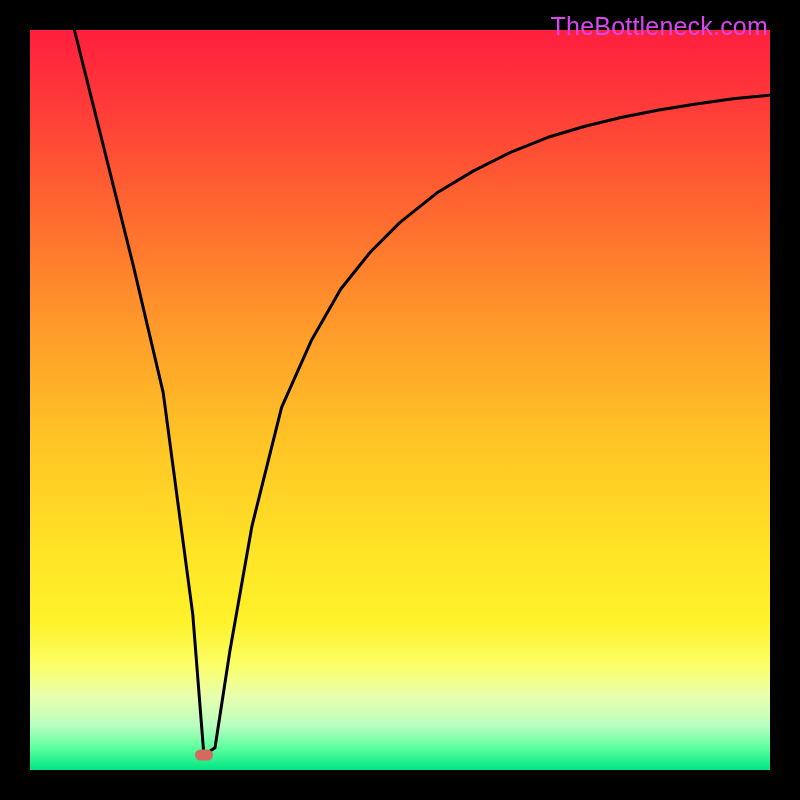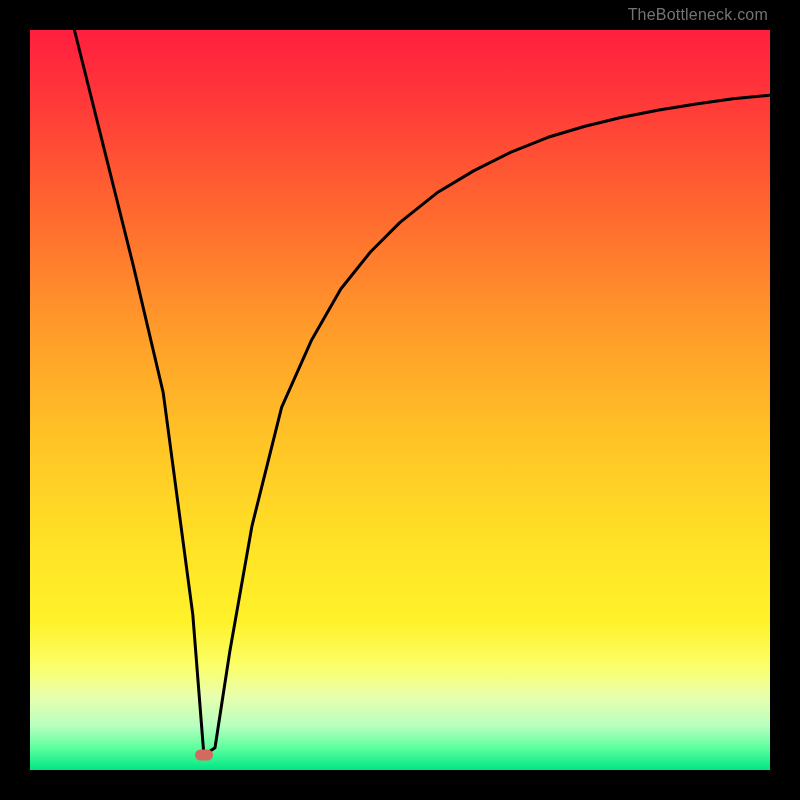--- a/index.html
+++ b/index.html
@@ -21,24 +21,24 @@
   }
   .plot-area {
     position: absolute;
     left: 0;
     top: 0;
     width: 740px;
     height: 740px;
   }
   .watermark {
     position: absolute;
-    top: 6px;
+    top: 12px;
     right: 32px;
-    color: #737373;
-    font-size: 16px;
+    color: #d946ef;
+    font-size: 25px;
     font-weight: 500;
     letter-spacing: 0.2px;
   }
   .marker {
     position: absolute;
     width: 18px;
     height: 11px;
     border-radius: 6px;
     transform: translate(-50%, -50%);
   }

